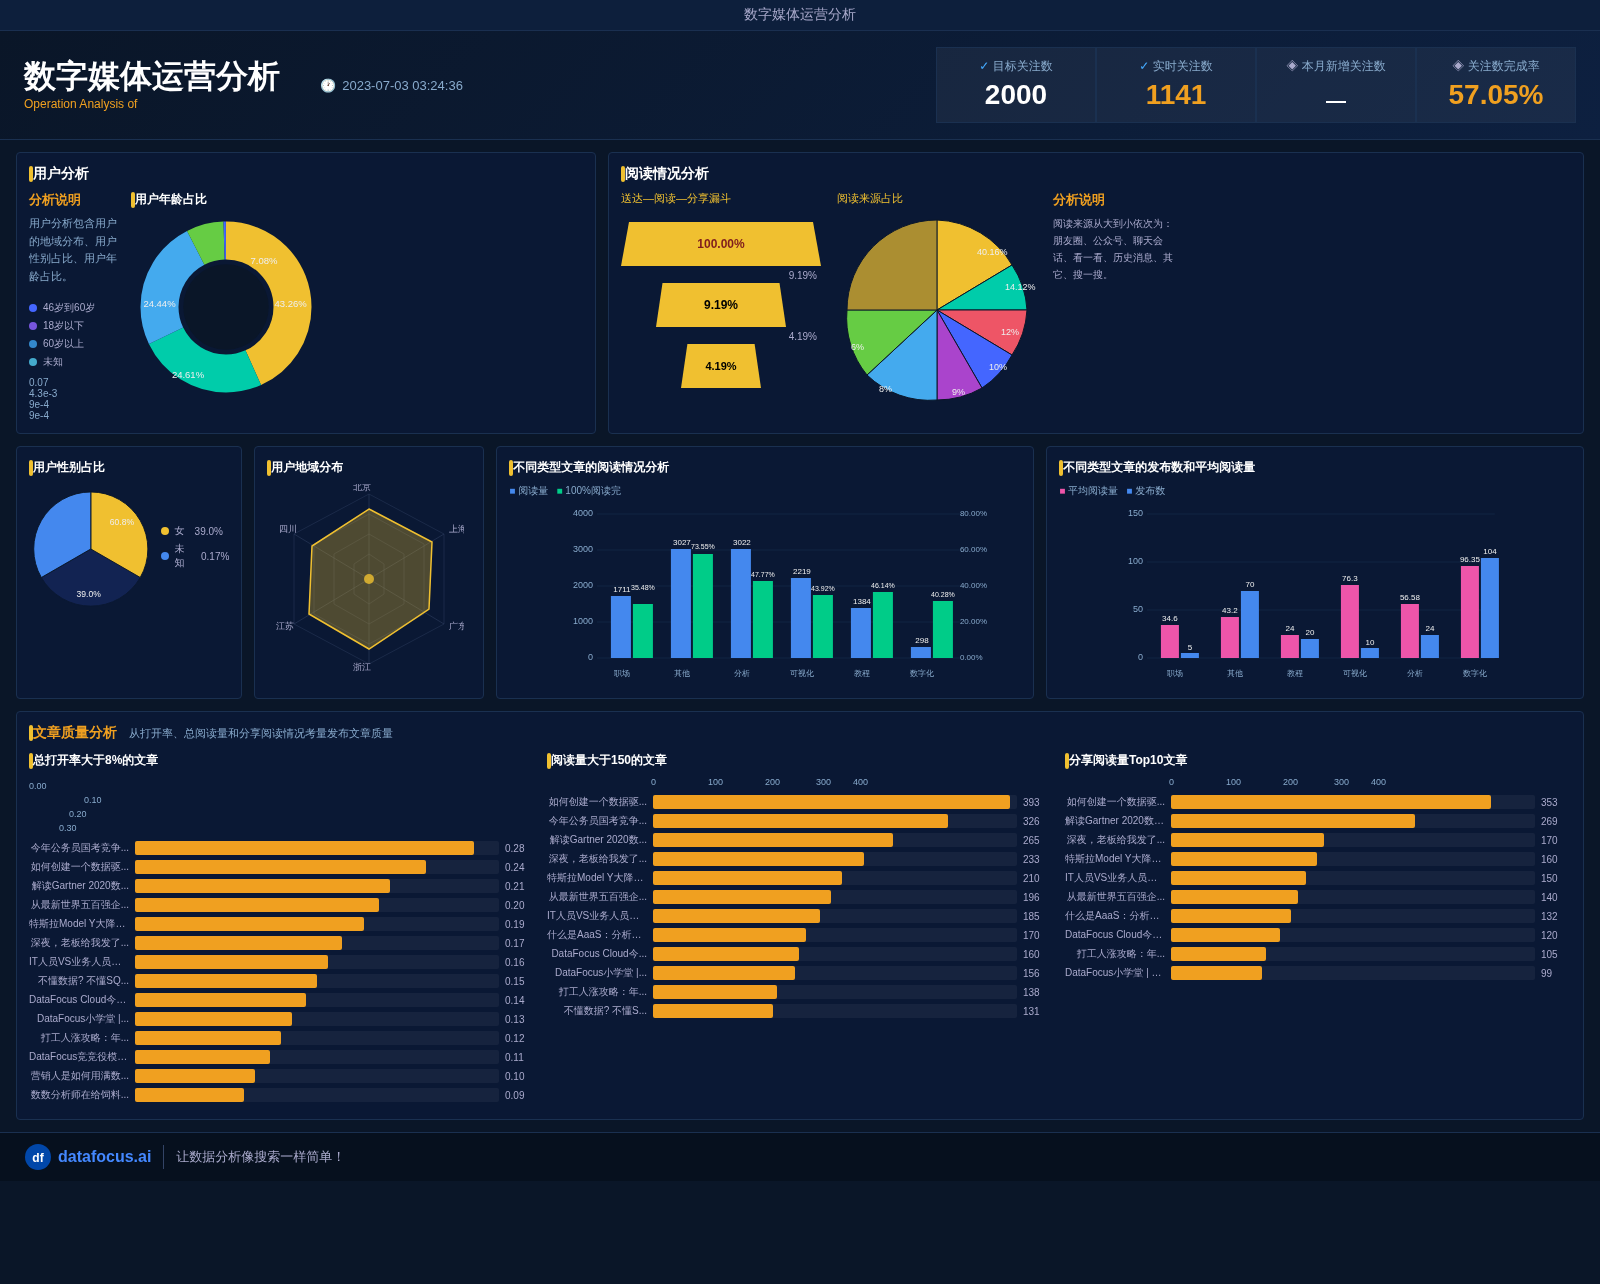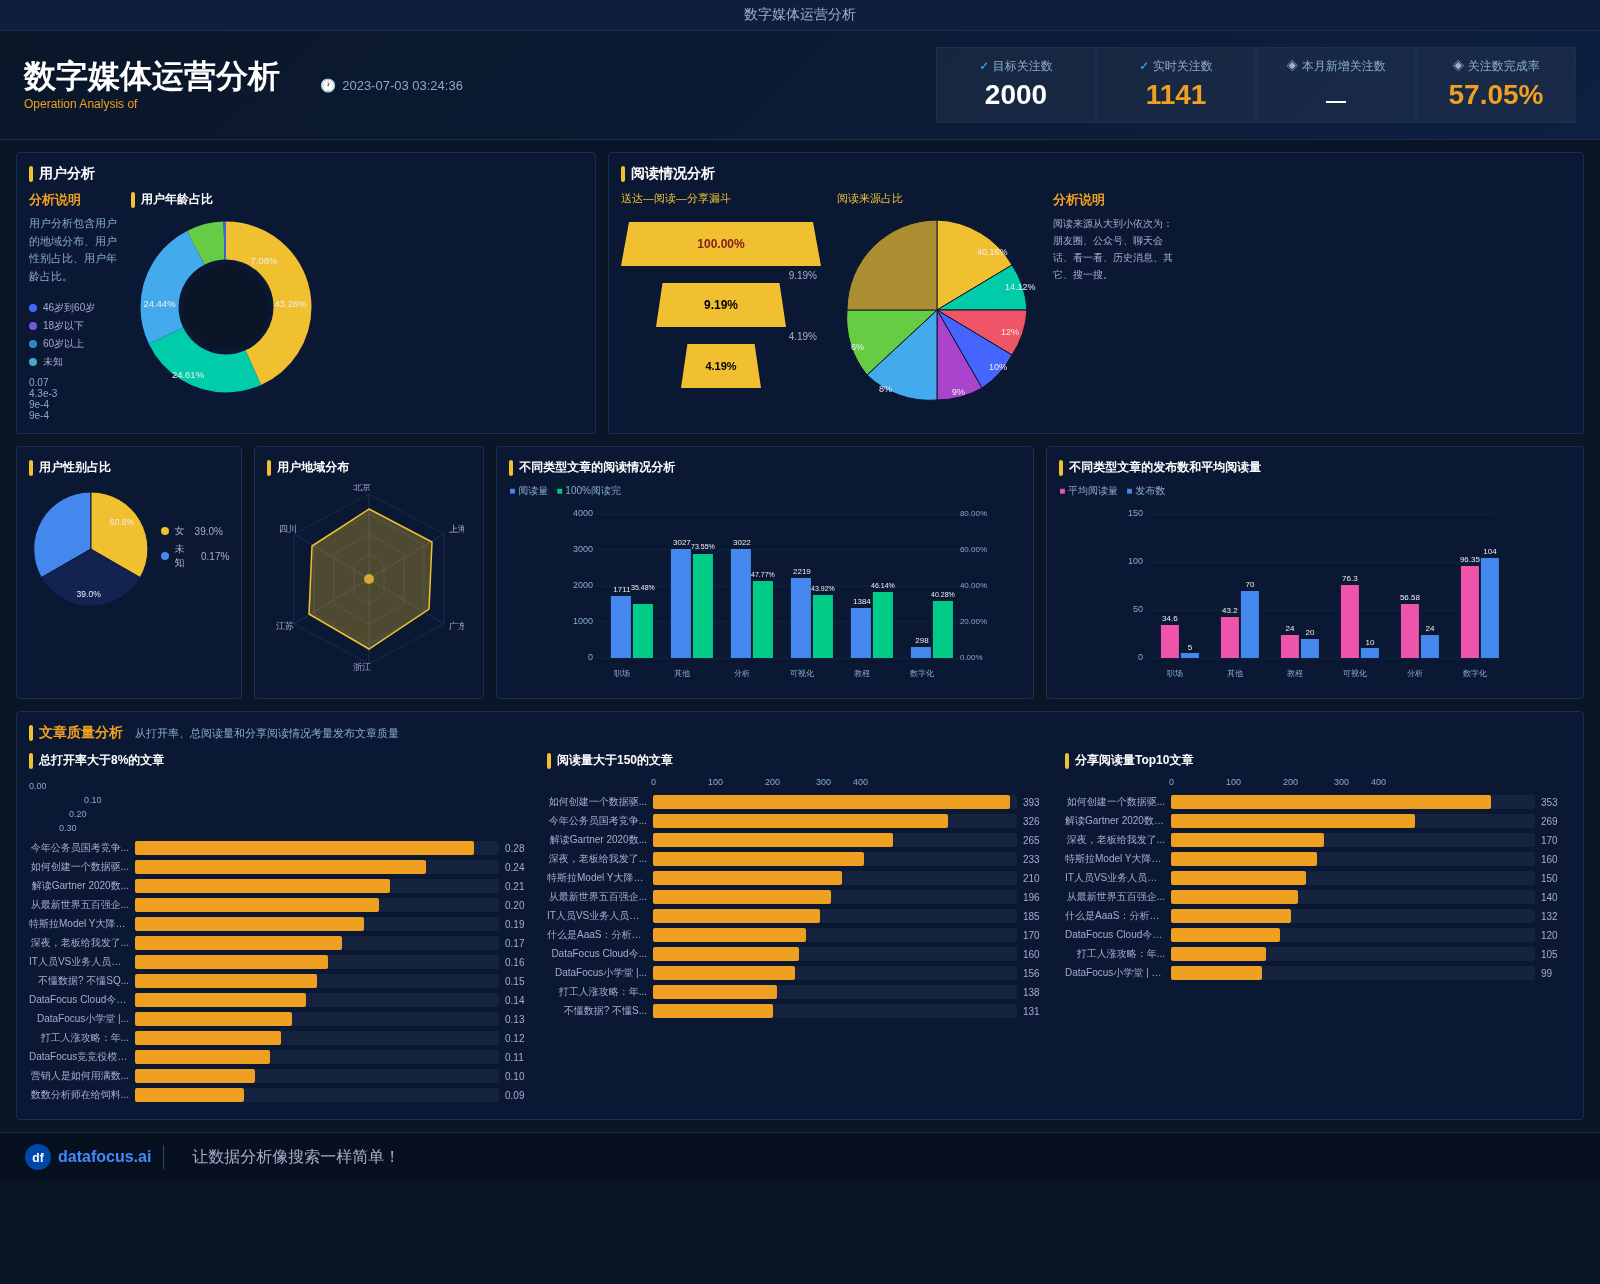--- a/index.html
+++ b/index.html
@@ -88,21 +88,21 @@
       padding: 12px;
       position: relative;
     }
     .panel-title {
       font-size: 14px;
       font-weight: 700;
       color: #fff;
       margin-bottom: 8px;
       display: flex;
       align-items: center;
-      gap: 6px;
+      gap: 0;
     }
     .panel-title .bar-indicator {
       width: 4px;
       height: 16px;
       background: #f0c030;
       display: inline-block;
       border-radius: 2px;
     }
     .user-analysis-panel { flex: 0 0 580px; }
     .reading-analysis-panel { flex: 1; }
@@ -889,14 +889,14 @@
 
 <div class="footer">
   <div style="display:flex;align-items:center;gap:6px;">
     <svg width="28" height="28" viewBox="0 0 28 28">
       <circle cx="14" cy="14" r="13" fill="#0055cc" opacity="0.8"></circle>
       <text x="14" y="19" font-size="12" fill="#fff" text-anchor="middle" font-weight="700">df</text>
     </svg>
     <span style="font-size:16px; font-weight:700; color:#4488ff;">datafocus.ai</span>
   </div>
   <div style="width:1px; height:24px; background:#334466;"></div>
-  <div style="font-size:16px; color:#aac;margin-left:16px;">让数据分析像搜索一样简单！</div>
+  <div style="font-size:13px; color:#aac;">让数据分析像搜索一样简单！</div>
 </div>
 
 </body></html>

